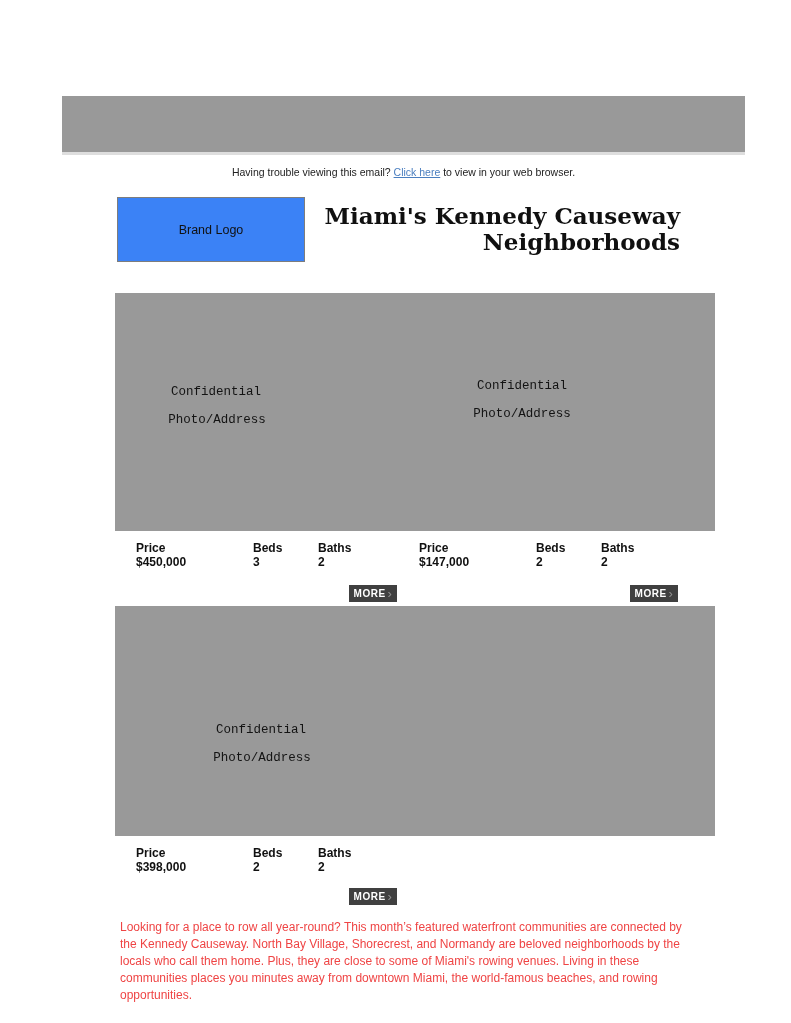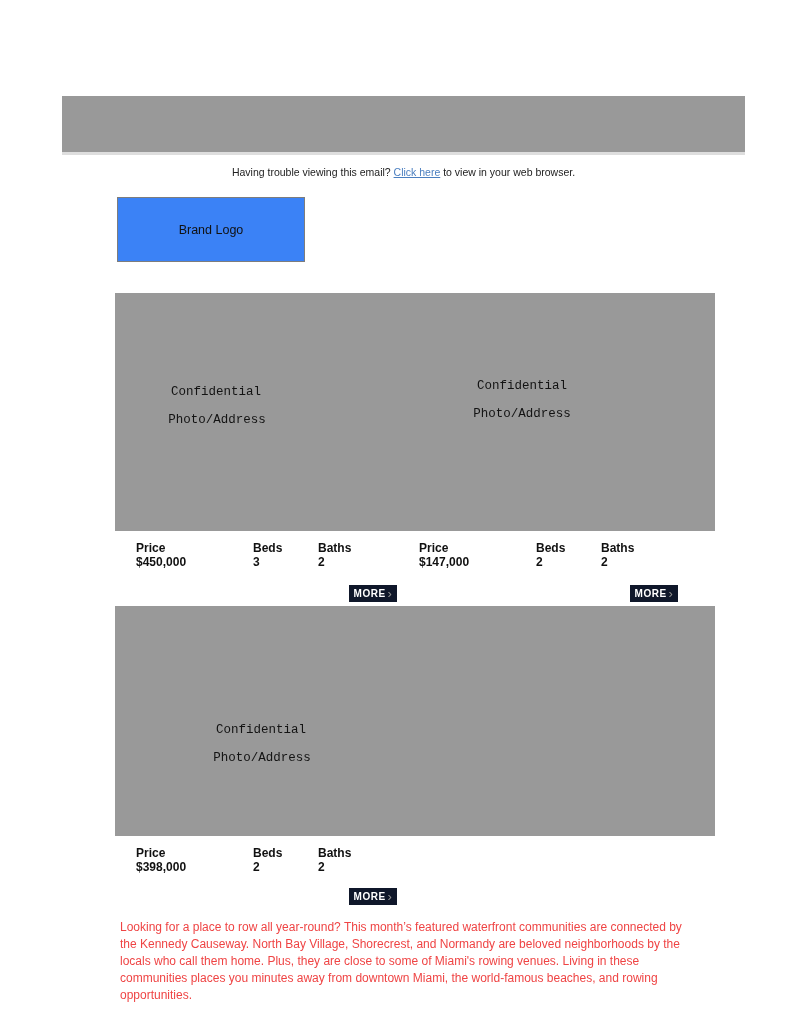--- a/index.html
+++ b/index.html
@@ -107,21 +107,21 @@
   }
   .col { font-size: 12px; font-weight: bold; line-height: 13.5px; color: #111111; }
   .col-price { width: 117px; }
   .col-beds  { width: 65px; }
   .col-baths { flex: 1; }
 
   
   .more-btn {
     position: absolute;
     width: 48px; height: 17px;
-    background: #0f172a;
+    background: #404040;
     color: #ffffff;
     border: none;
     font-family: "Liberation Sans", sans-serif;
     font-size: 10px;
     font-weight: bold;
     letter-spacing: 0.5px;
     display: flex;
     align-items: center;
     justify-content: center;
     gap: 2px;
@@ -158,21 +158,22 @@
 
   <div class="browser-bar">
     <span>Having trouble viewing this email? </span><a class="web-link">Click here</a><span> to view in your web browser.</span>
   </div>
 
   <div class="logo-box">
     <span>Brand Logo</span>
   </div>
 
   <h1 class="title">
-    <br>
+    <span>Miami's Kennedy Causeway</span><br>
+    <span>Neighborhoods</span>
   </h1>
 
 
   <div class="photo photo-1">
     <span class="ph-line" style="left:101px; top:92px;">Confidential</span>
     <span class="ph-line" style="left:102px; top:120px;">Photo/Address</span>
     <span class="ph-line" style="left:407px; top:86px;">Confidential</span>
     <span class="ph-line" style="left:407px; top:114px;">Photo/Address</span>
   </div>
 

